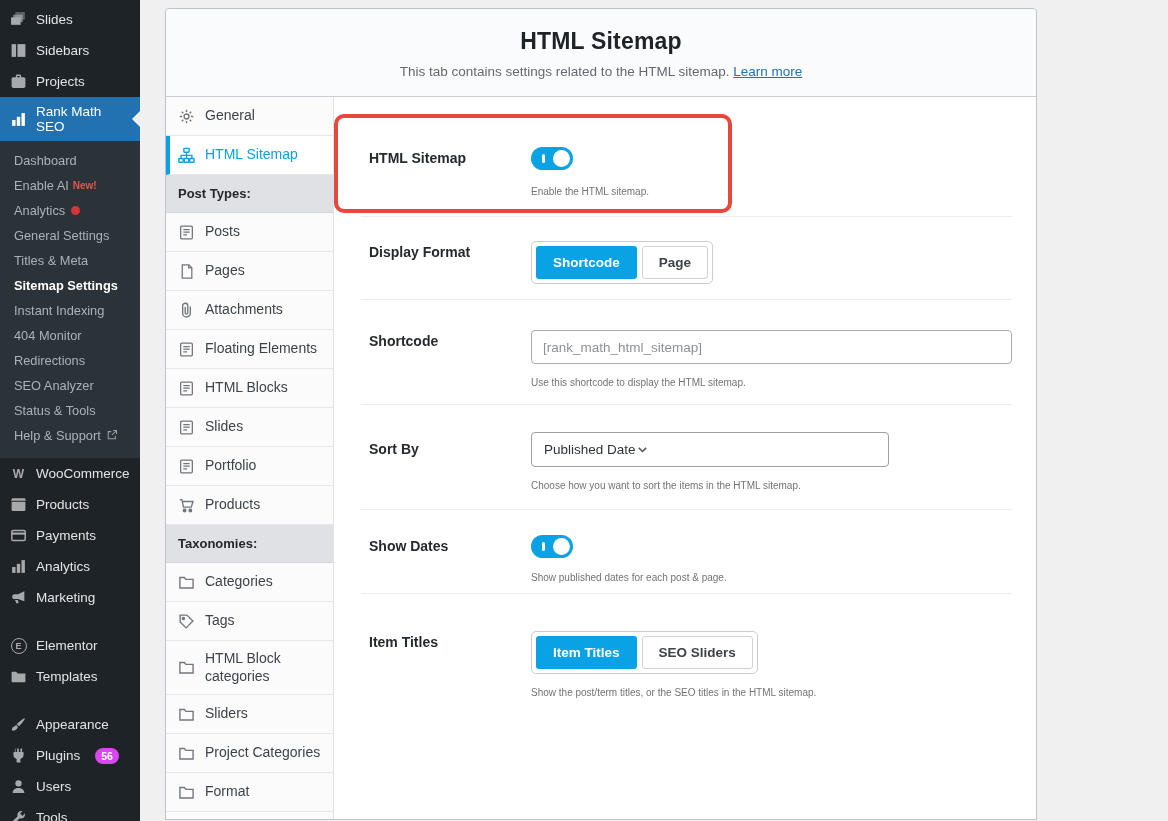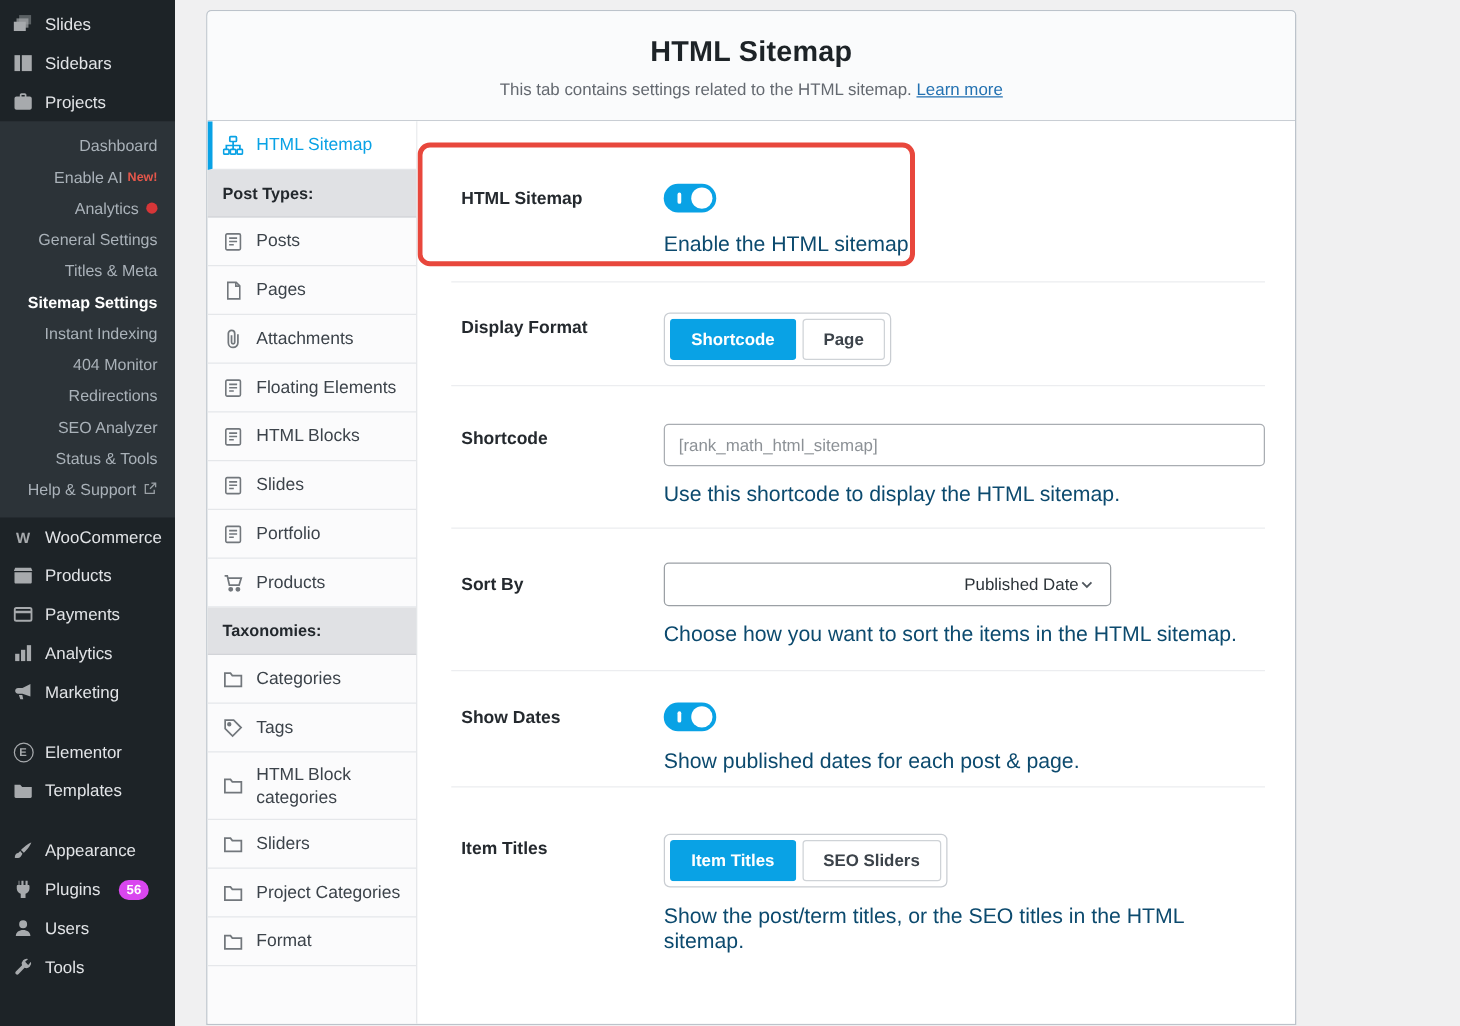--- a/index.html
+++ b/index.html
@@ -9,21 +9,21 @@
 
   
   .admin-sidebar { width:140px; flex-shrink:0; background:#1d2327; color:#dcdfe3; padding-top:4px; overflow:hidden; }
   .menu-item { display:flex; align-items:center; gap:9px; padding:7px 10px; font-size:13.5px; color:#e2e4e7; cursor:pointer; min-height:31px; }
   .menu-item .micon { width:17px; height:17px; flex-shrink:0; color:#a7aaad; display:flex; align-items:center; justify-content:center; }
   .menu-item.active { background:#2271b1; color:#fff; position:relative; }
   .menu-item.active .micon { color:#fff; }
   .menu-item.active::after { content:""; position:absolute; right:0; top:50%; margin-top:-8px; border:8px solid transparent; border-right:8px solid #f0f0f1; border-left:0; }
   .glyph-icon { font-weight:bold; font-size:12px; color:#a7aaad; }
   .glyph-circle { width:16px; height:16px; border:1.5px solid #a7aaad; border-radius:50%; font-size:9px; display:flex; align-items:center; justify-content:center; }
-  .submenu { background:#2c3338; padding:7px 0 10px;text-align:right; }
+  .submenu { background:#2c3338; padding:7px 0 10px; }
   .submenu-item { padding:5px 14px; font-size:12.8px; color:#aab2b9; cursor:pointer; }
   .submenu-item.active { color:#fff; font-weight:bold; }
   .new-badge { color:#e5574b; font-size:10px; font-weight:bold; margin-left:4px; vertical-align:1px; }
   .red-dot { display:inline-block; width:9px; height:9px; background:#d63638; border-radius:50%; margin-left:6px; }
   .count-badge { display:inline-block; background:#d946ef; color:#fff; font-size:10.5px; font-weight:bold; border-radius:9px; padding:2px 6px; margin-left:6px; }
   .menu-gap { height:17px; }
   .ext-icon { width:12px; height:12px; color:#9aa0a5; margin-left:5px; }
 
   
   .main { flex:1; position:relative;border-radius:27px; }
@@ -42,35 +42,35 @@
   .tab.active { background:#fff; border-left:4px solid #09a2e5; padding-left:8px; color:#09a2e5; }
   .tab.active .ticon { color:#09a2e5; }
   .tab-section { background:#e0e1e4; border-bottom:1px solid #d2d4d8; font-size:13px; font-weight:bold; color:#23282d; padding:11px 12px; min-height:38px; display:flex; align-items:center; }
 
   
   .settings-col { flex:1; position:relative; background:#fff; overflow:hidden; }
   .highlight-box { position:absolute; left:0; top:17px; width:398px; height:99px; border:4px solid #e8473c; border-radius:10px; pointer-events:none; z-index:5; }
   .srow { display:flex; padding-left:35px; padding-right:24px; }
   .slabel { width:162px; flex-shrink:0; font-size:14px; font-weight:bold; color:#24292e; padding-top:3px; }
   .sctrl { flex:1; min-width:0; }
-  .sdesc { font-size:17px; color:#0c4a6e; margin-top:13px; }
+  .sdesc { font-size:10px; color:#737373; margin-top:13px; }
   .sep { border-bottom:1px solid #ecedf0; margin:0 24px 0 27px; }
 
   
   .toggle { display:inline-block; width:42px; height:23px; background:#09a2e5; border-radius:12px; position:relative; cursor:pointer; }
   .toggle::before { content:""; position:absolute; left:11px; top:7px; width:2.5px; height:9px; background:#fff; border-radius:2px; }
   .toggle::after { content:""; position:absolute; right:3px; top:3px; width:17px; height:17px; background:#fff; border-radius:50%; }
 
   .btn-group { display:inline-flex; gap:5px; background:#fff; border:1px solid #c9cdd2; border-radius:5px; padding:4px; }
   .seg-btn { font-size:13.5px; font-weight:bold; padding:8px 16px; border-radius:3px; border:1px solid transparent; color:#3c434a; background:#fff; cursor:pointer; font-family:inherit; }
   .seg-btn.on { background:#09a2e5; color:#fff; }
   .seg-btn.off { border-color:#cfd3d7; }
 
   .text-input { width:100%; height:34px; border:1px solid #a9adb2; border-radius:4px; padding:0 11px; font-size:13.5px; color:#8c9196; font-family:inherit; background:#fff; }
-  .select-box { width:358px; height:35px; border:1px solid #9ba0a5; border-radius:4px; background:#fff; display:flex; align-items:center; justify-content:flex-end; padding:0 12px; font-size:13.5px; color:#2c3338; cursor:pointer; }
+  .select-box { width:358px; height:35px; border:1px solid #9ba0a5; border-radius:4px; background:#fff; display:flex; align-items:center; justify-content:flex-start; padding:0 12px; font-size:13.5px; color:#2c3338; cursor:pointer; }
   .select-box .chev { width:13px; height:13px; color:#50575e; }
 
   svg.sym { display:block; width:100%; height:100%; }
   .hidden-defs { position:absolute; width:0; height:0; overflow:hidden; }
 </style>
 </head>
 <body>
 
 <svg class="hidden-defs" xmlns="http://www.w3.org/2000/svg">
   <symbol id="i-slides" viewBox="0 0 16 16">
@@ -206,20 +206,28 @@
         </span>
       <span>Sidebars</span>
     </div>
     <div class="menu-item">
       <span class="micon">
           <svg class="sym">
             <use href="#i-briefcase"></use>
           </svg>
         </span>
       <span>Projects</span>
+    </div>
+    <div class="menu-item active">
+      <span class="micon">
+          <svg class="sym">
+            <use href="#i-bars"></use>
+          </svg>
+        </span>
+      <span>Rank Math SEO</span>
     </div>
 
     <div class="submenu">
       <div class="submenu-item"><span>Dashboard</span></div>
       <div class="submenu-item"><span>Enable AI</span><span class="new-badge">New!</span></div>
       <div class="submenu-item"><span>Analytics</span><span class="red-dot"></span></div>
       <div class="submenu-item"><span>General Settings</span></div>
       <div class="submenu-item"><span>Titles &amp; Meta</span></div>
       <div class="submenu-item active"><span>Sitemap Settings</span></div>
       <div class="submenu-item"><span>Instant Indexing</span></div>
@@ -331,20 +339,28 @@
         <div class="page-title">HTML Sitemap</div>
         <div class="page-subtitle">
           <span>This tab contains settings related to the HTML sitemap.</span>
           <span class="learn-more">Learn more</span>
         </div>
       </div>
 
       <div class="card-body">
 
         <div class="tabs-col">
+          <div class="tab">
+            <span class="ticon">
+                <svg class="sym">
+                  <use href="#i-gear"></use>
+                </svg>
+              </span>
+            <span>General</span>
+          </div>
           <div class="tab active">
             <span class="ticon">
                 <svg class="sym">
                   <use href="#i-sitemap"></use>
                 </svg>
               </span>
             <span>HTML Sitemap</span>
           </div>
           <div class="tab-section">Post Types:</div>
           <div class="tab">

